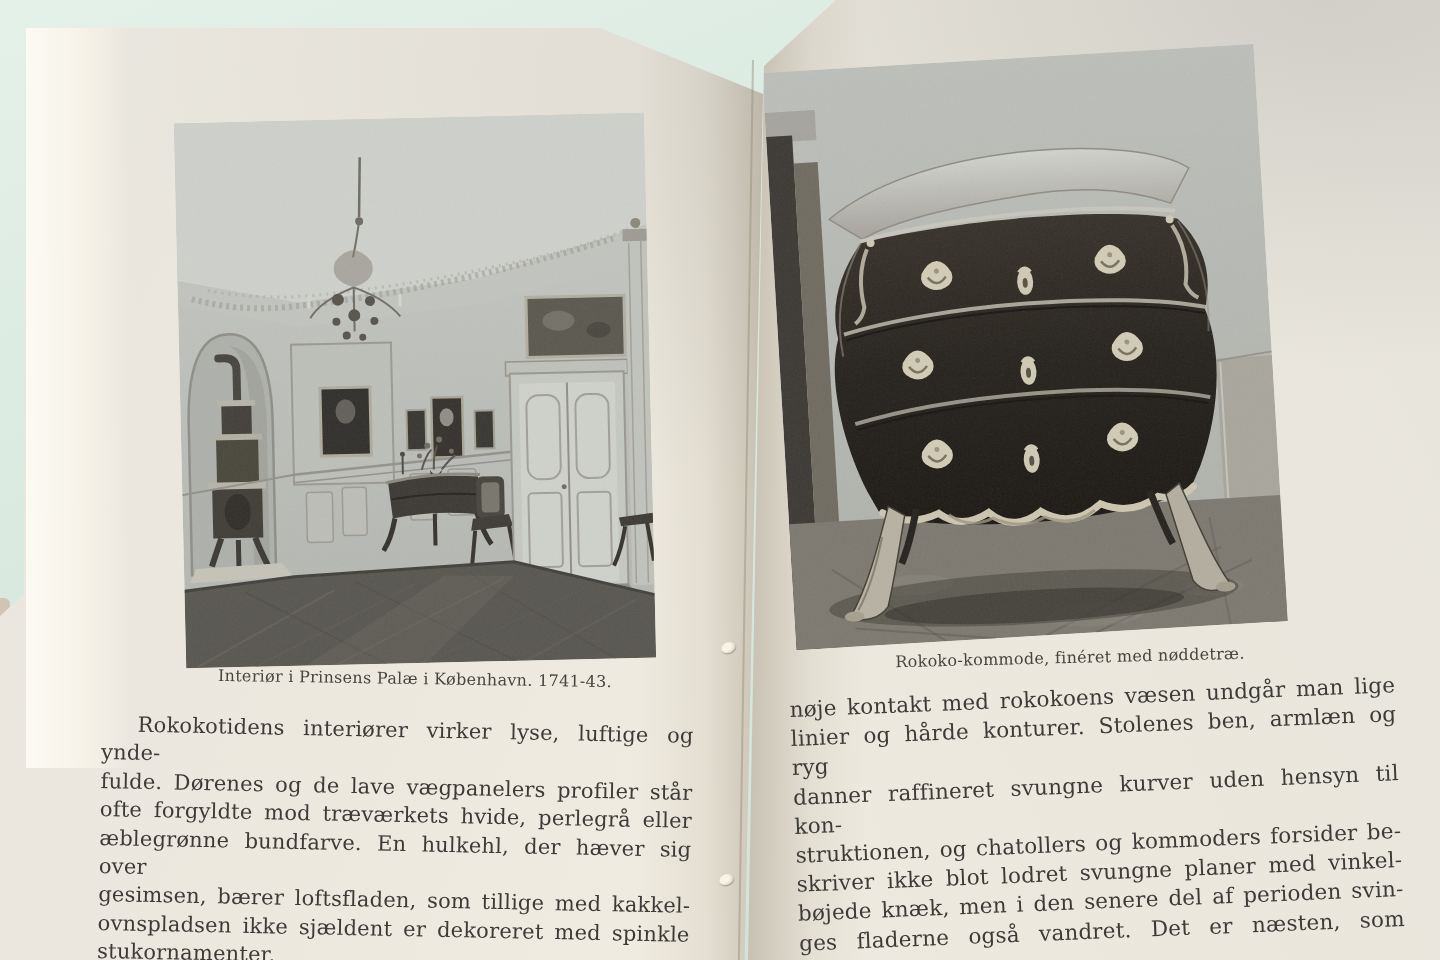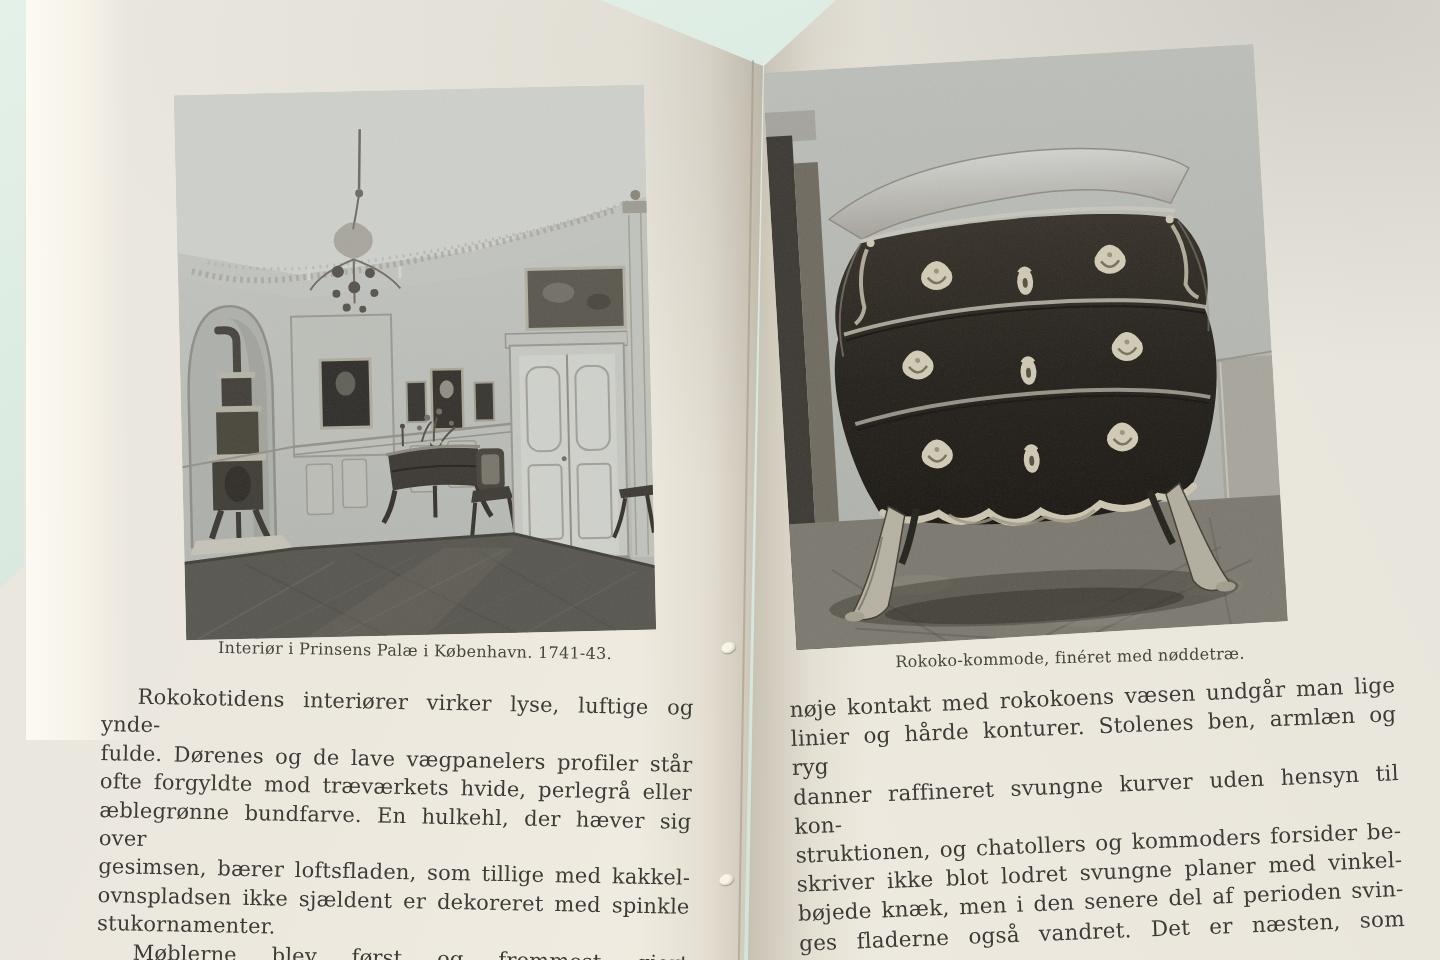--- a/index.html
+++ b/index.html
@@ -6,20 +6,21 @@
   .stage{
     position:relative;width:1440px;height:960px;overflow:hidden;
     background:linear-gradient(160deg,#e4f1e9 0%,#d9e9df 40%,#cfe2d6 100%);
     font-family:"DejaVu Serif","Liberation Serif",serif;
   }
   .page{position:absolute;inset:0;}
   .page-left{
     clip-path:polygon(26px 0,600px 0,763px 66px,744px 960px,0 960px,0 588px,24px 566px);
     background:linear-gradient(115deg,#e9e6df 0%,#ece8de 35%,#f2ede1 70%,#f5f0e4 100%);
     filter:drop-shadow(-3px 3px 4px rgba(60,75,62,.35));
+    margin-top:28px;
   }
   .page-right{
     clip-path:polygon(764px 66px,836px 0,1440px 0,1440px 960px,748px 960px);
     background:linear-gradient(245deg,#e7e4dc 0%,#ece8dd 45%,#f3eee2 100%);
     filter:drop-shadow(-2px 2px 3px rgba(70,80,70,.3));
   }
   .fore-edge{position:absolute;left:26px;top:0;width:104px;height:740px;
     background:linear-gradient(90deg,#fcfaf3 0%,#f6f2e8 55%,rgba(246,242,232,0) 100%);}
   .page-shade-tl{position:absolute;inset:0;
     background:radial-gradient(120% 80% at 78% 6%,rgba(140,141,136,.20),rgba(0,0,0,0) 60%);}

